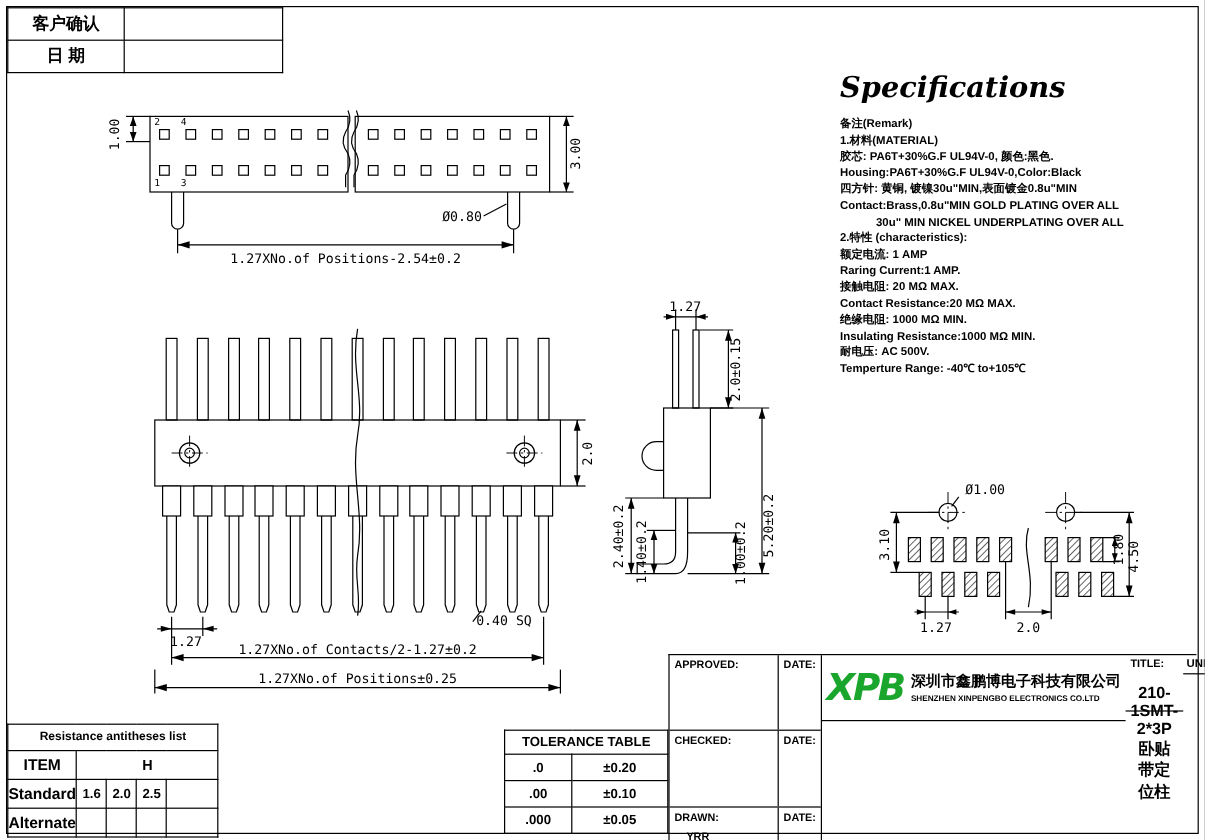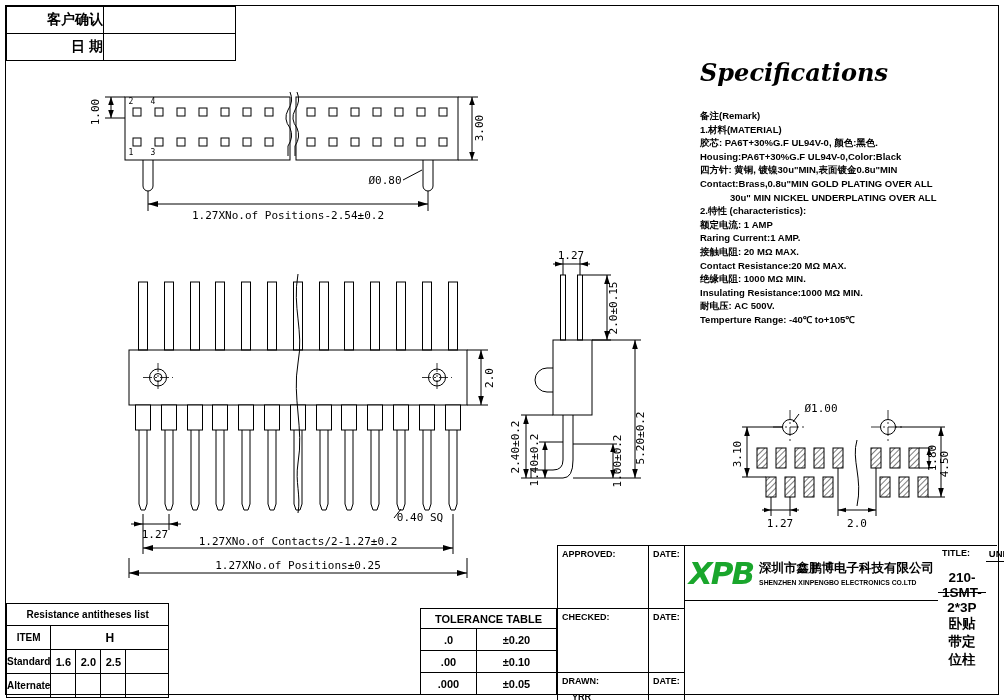--- a/index.html
+++ b/index.html
@@ -2,44 +2,44 @@
 <html><head>
 <meta charset="utf-8">
 <style>
   *{box-sizing:border-box;margin:0;padding:0}
   body{background:#ddd;font-family:"Liberation Sans",sans-serif}
   .sheet{position:relative;width:1004px;height:700px;background:#fff;outline:1px solid #000;overflow:hidden;color:#000}
   .frame{position:absolute;inset:5px;border:1.6px solid #000;pointer-events:none}
 
   
   .confirm{position:absolute;left:6px;top:6px;border-collapse:collapse}
-  .confirm td{border:1.5px solid #000;height:27px;font-weight:bold;font-size:14px;text-align:right;vertical-align:middle}
+  .confirm td{border:1.5px solid #000;height:27px;font-weight:bold;font-size:14px;text-align:center;vertical-align:middle}
   .confirm td.lbl{width:97px}
   .confirm td.blank{width:132px}
 
   
   .specs{position:absolute;left:700px;top:58px;width:298px}
-  .specs-title{font-family:"DejaVu Serif","Liberation Serif",serif;font-style:italic;font-weight:bold;font-size:24px;margin-bottom:22px}
+  .specs-title{font-family:"DejaVu Serif","Liberation Serif",serif;font-style:italic;font-weight:bold;font-size:24px;margin-bottom:10px}
   .spec-line{font-size:9.5px;font-weight:bold;line-height:13.6px;white-space:nowrap}
   .spec-line.indent{padding-left:30px}
 
   svg.view{position:absolute;overflow:visible}
   svg text{font-family:"DejaVu Sans Mono","Liberation Mono",monospace;font-size:11px;fill:#000;stroke:none}
   svg text.small{font-size:8px}
   .thin{stroke:#000;stroke-width:1;fill:none}
   .solid{stroke:#000;stroke-width:1;fill:#fff}
   .blk{fill:#000;stroke:none}
   .cl{stroke:#000;stroke-width:0.8;fill:none;stroke-dasharray:9 3 2 3}
 
   
   .dimlist{position:absolute;left:6px;top:603px;border-collapse:collapse}
   .dimlist td{border:1.4px solid #000;text-align:center;vertical-align:middle;font-weight:bold}
   .dimlist .ttl{height:22px;font-size:10px;width:158px}
   .dimlist .item{font-size:12px;height:22px}
-  .dimlist .lab{font-size:10px;width:40px;height:24px}
+  .dimlist .lab{font-size:13px;width:40px;height:24px}
   .dimlist .num{font-size:11px;width:25px}
   .dimlist .sp{width:43px}
 
   
   .tol{position:absolute;left:420px;top:608px;border-collapse:collapse}
   .tol td{border:1.4px solid #000;text-align:center;vertical-align:middle;font-weight:bold}
   .tol .hd{height:20px;font-size:11px}
   .tol .d{width:56px;height:22px;font-size:11px}
   .tol .t{width:80px;font-size:11px}
 

